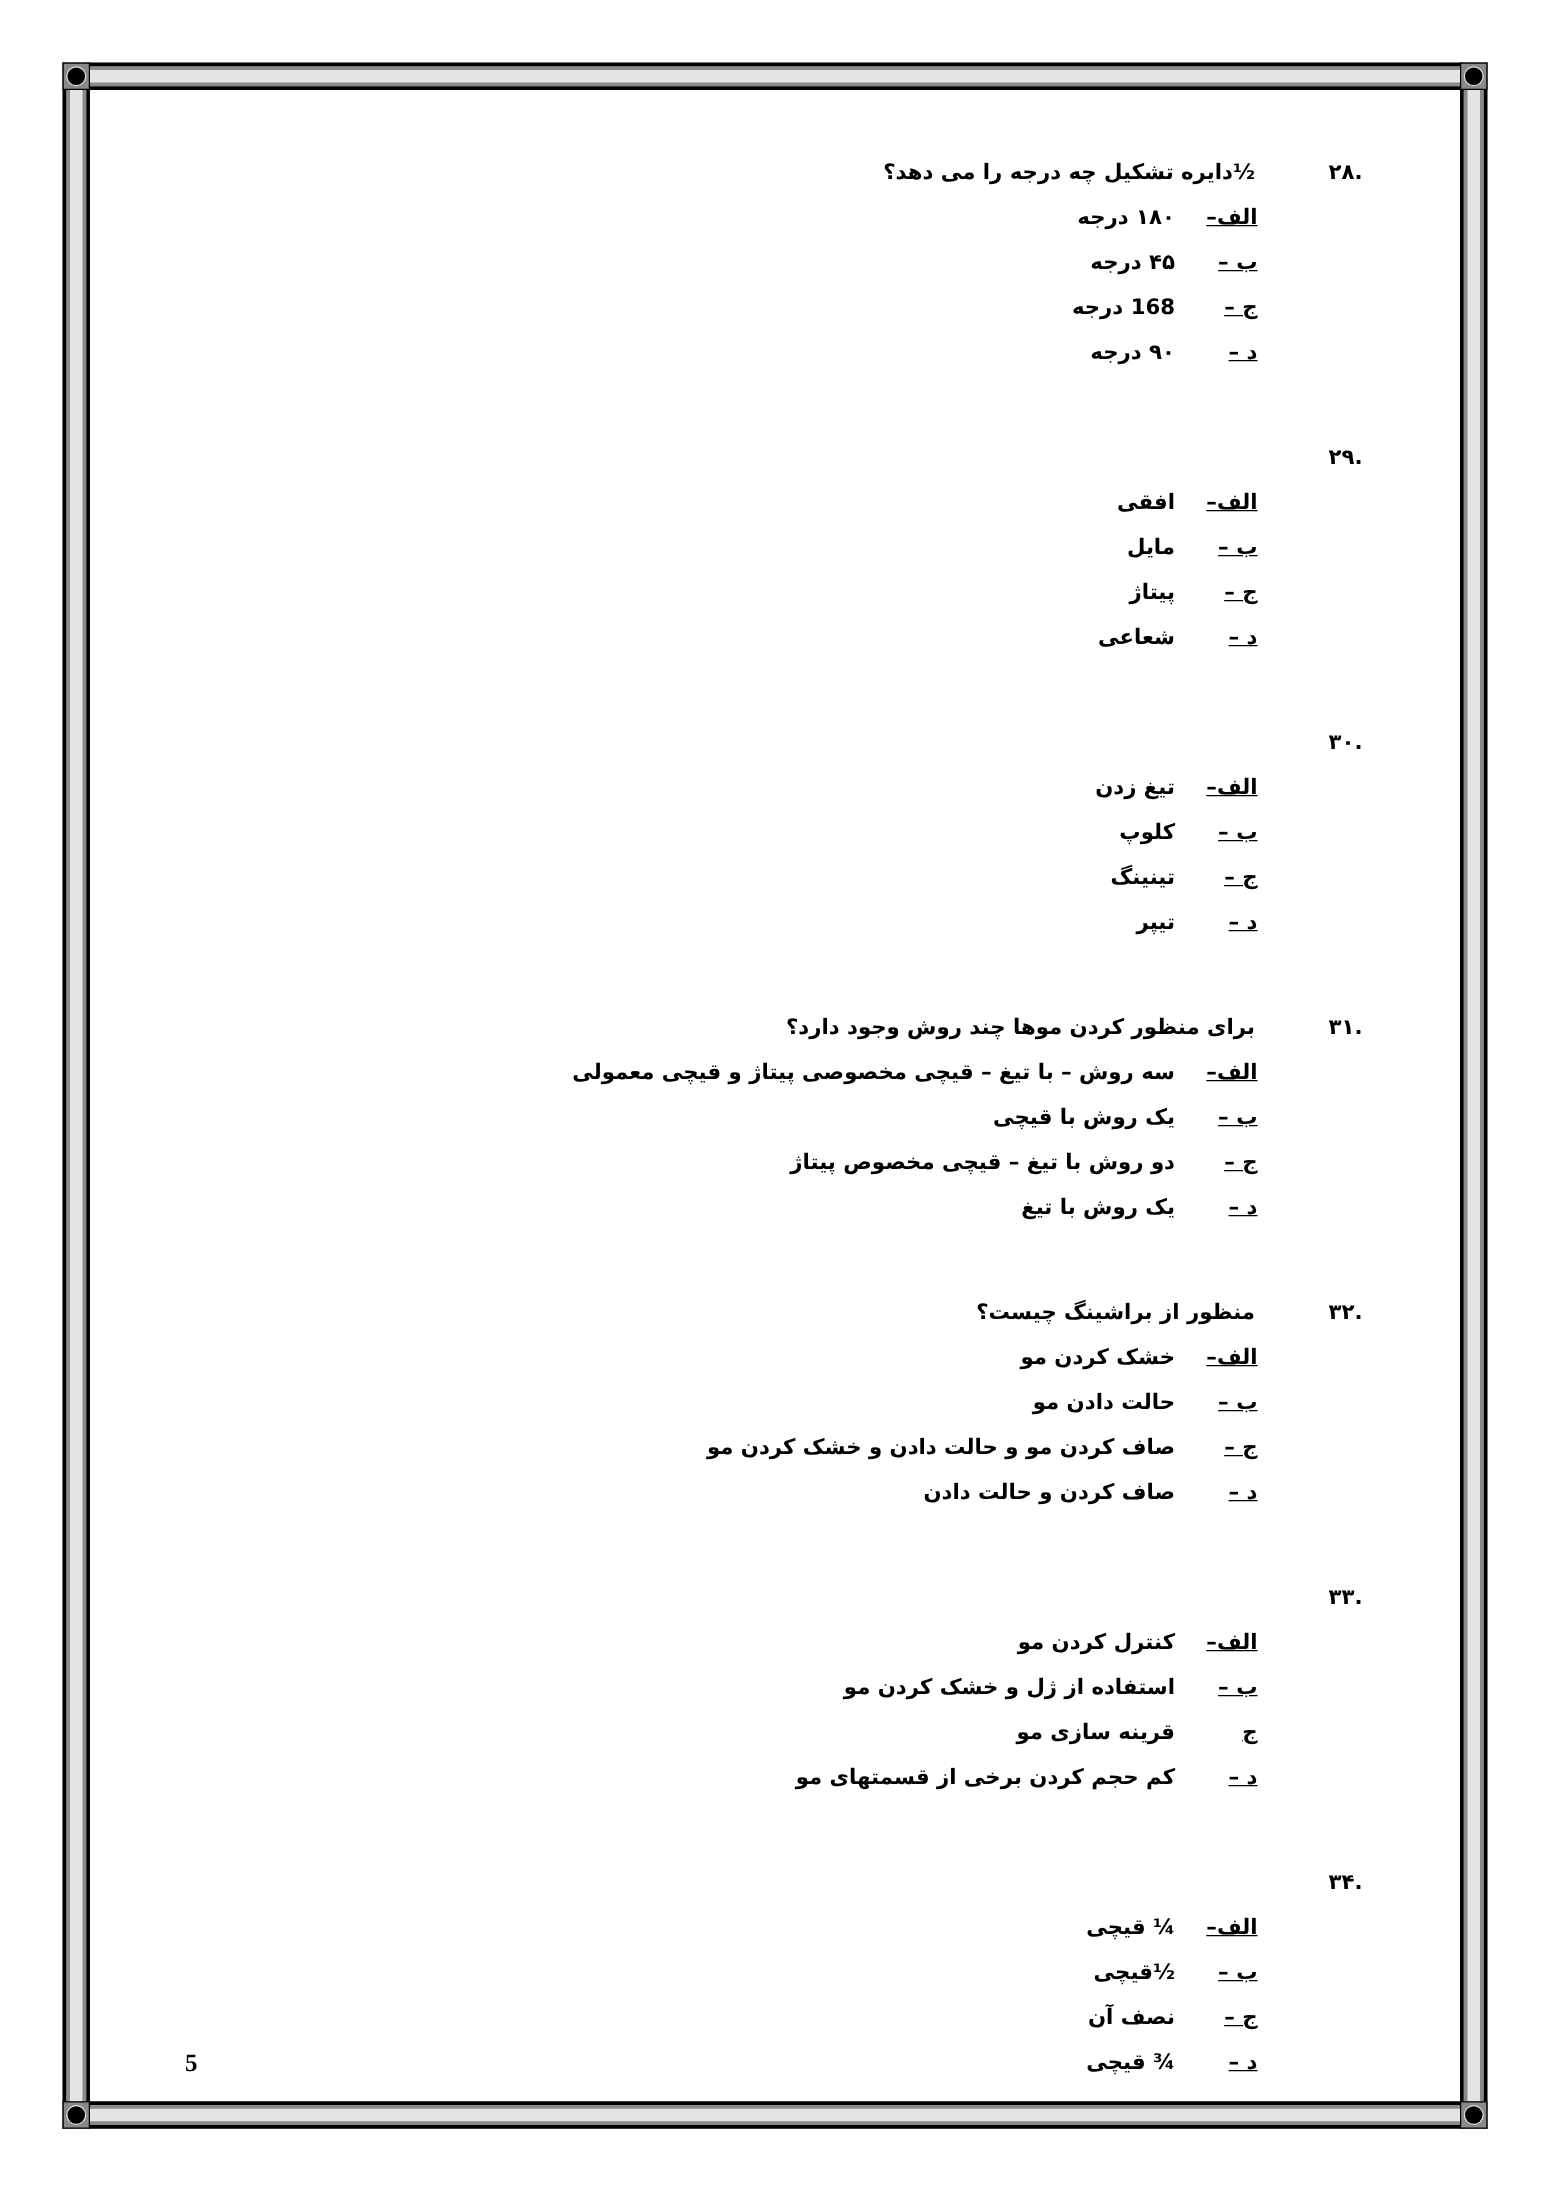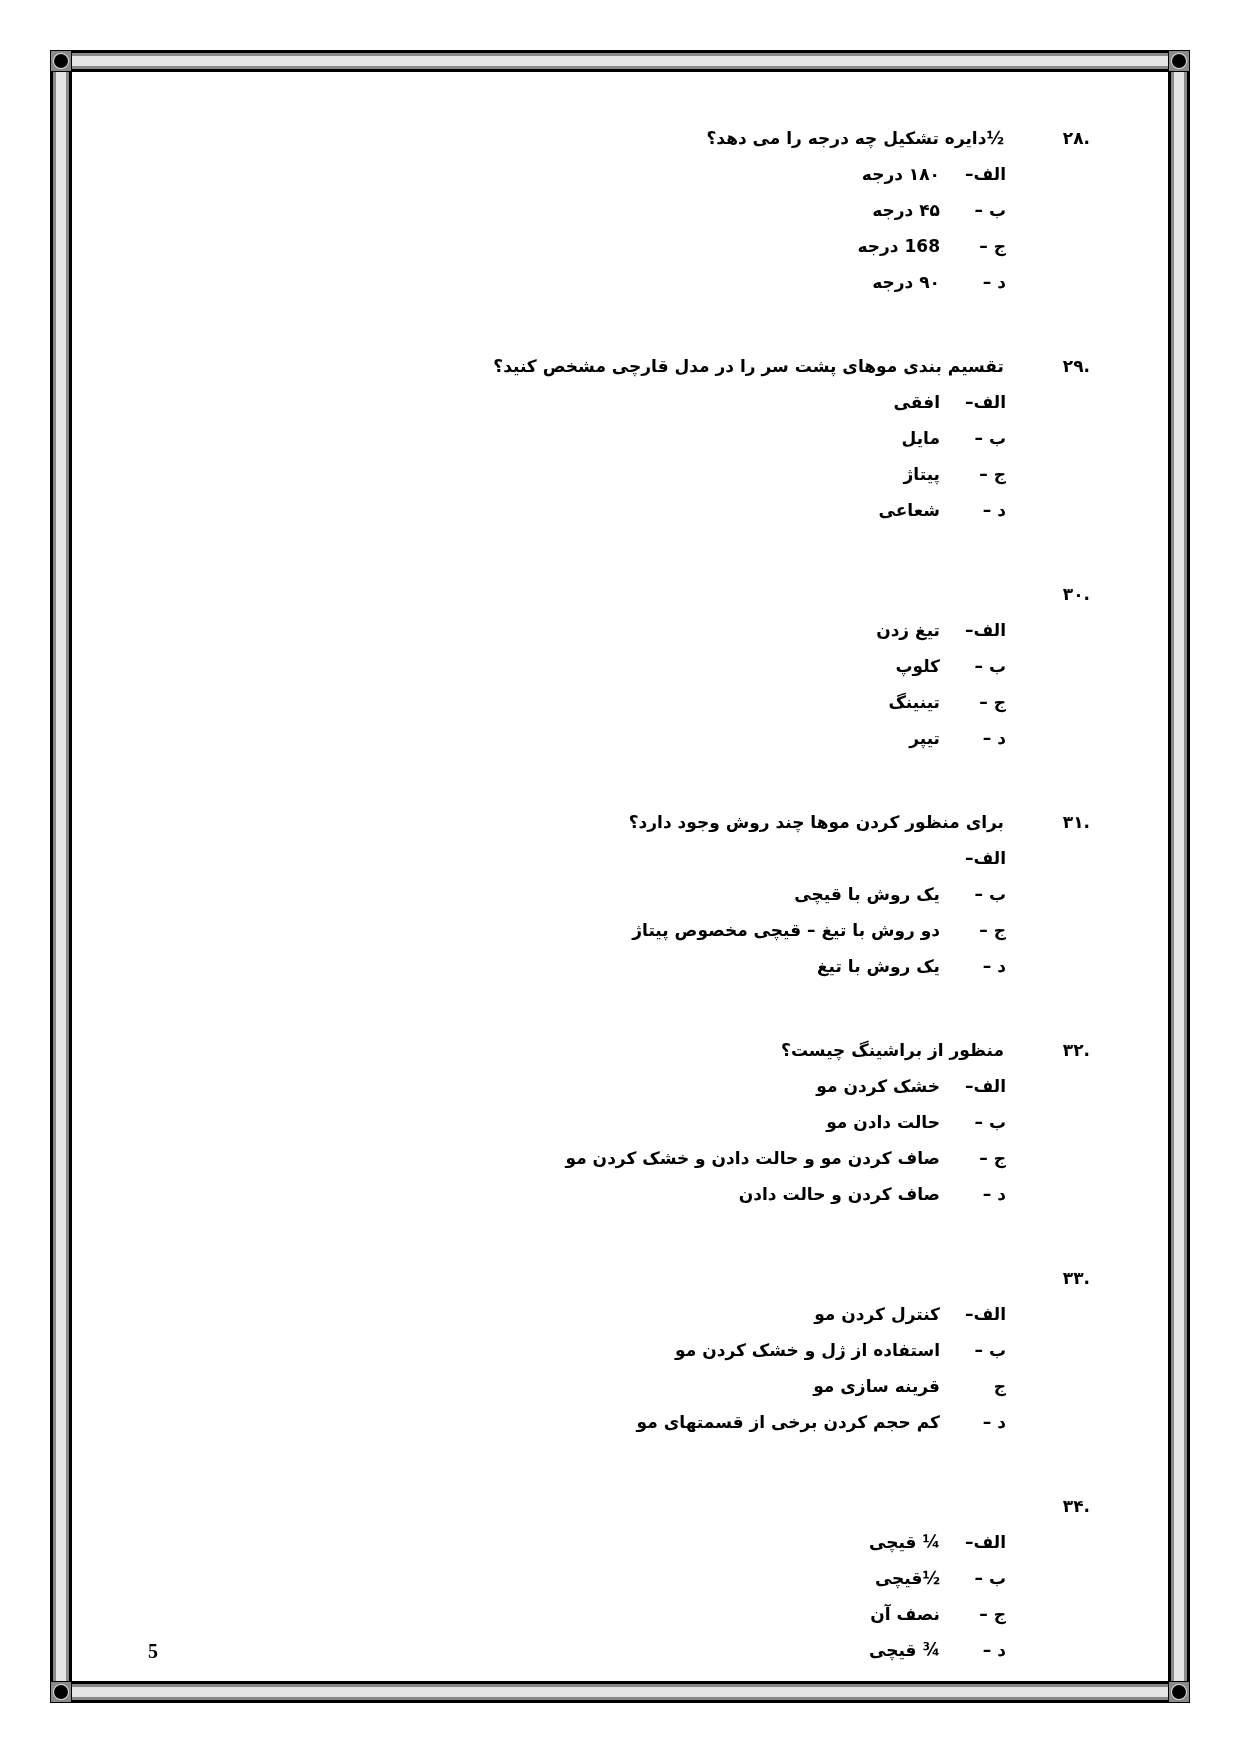--- a/index.html
+++ b/index.html
@@ -31,21 +31,21 @@
 
   
   .content { position: absolute; left: 100px; top: 128px; width: 990px; direction: rtl; }
   .question { margin-bottom: 0; }
   .q-line { display: flex; align-items: baseline; height: 36px;
             font-family: "DejaVu Sans", sans-serif; font-weight: bold; font-size: 17px; }
   .q-num { width: 60px; flex: none; text-align: right; padding-right: 0; }
   .q-text { flex: none; padding-right: 26px; }
   .opt-line { display: flex; align-items: baseline; height: 36px;
               font-weight: bold; font-size: 17px; padding-right: 84px; }
-  .opt-label { width: 66px; flex: none; text-align: right; white-space: nowrap; }
+  .opt-label { width: 66px; flex: none; text-align: right; white-space: nowrap; text-decoration: underline; }
   .opt-text { flex: none; }
   .q-gap { height: 48px; }
 
   .page-number { position: absolute; left: 148px; top: 1640px;
                  font-family: "Liberation Serif", serif; font-weight: bold; font-size: 20px; }
 </style>
 </head>
 <body>
 
 <div class="frame-bar frame-h frame-top"></div>
@@ -79,21 +79,20 @@
     <div class="opt-line">
         <span class="opt-label">د –</span>
         <span class="opt-text">۹۰ درجه</span>
       </div>
   </div>
   <div class="q-gap"></div>
 
   <div class="question">
     <div class="q-line">
       <span class="q-num">.۲۹</span>
-      <span class="q-text">تقسیم بندی موهای پشت سر را در مدل قارچی مشخص کنید؟</span>
     </div>
     <div class="opt-line">
         <span class="opt-label">الف–</span>
         <span class="opt-text">افقی</span>
       </div>
     <div class="opt-line">
         <span class="opt-label">ب –</span>
         <span class="opt-text">مایل</span>
       </div>
     <div class="opt-line">
@@ -130,20 +129,21 @@
   </div>
   <div class="q-gap"></div>
 
   <div class="question">
     <div class="q-line">
       <span class="q-num">.۳۱</span>
       <span class="q-text">برای منظور کردن موها چند روش وجود دارد؟</span>
     </div>
     <div class="opt-line">
         <span class="opt-label">الف–</span>
+        <span class="opt-text">سه روش – با تیغ – قیچی مخصوصی پیتاژ و قیچی معمولی</span>
       </div>
     <div class="opt-line">
         <span class="opt-label">ب –</span>
         <span class="opt-text">یک روش با قیچی</span>
       </div>
     <div class="opt-line">
         <span class="opt-label">ج –</span>
         <span class="opt-text">دو روش با تیغ – قیچی مخصوص پیتاژ</span>
       </div>
     <div class="opt-line">

